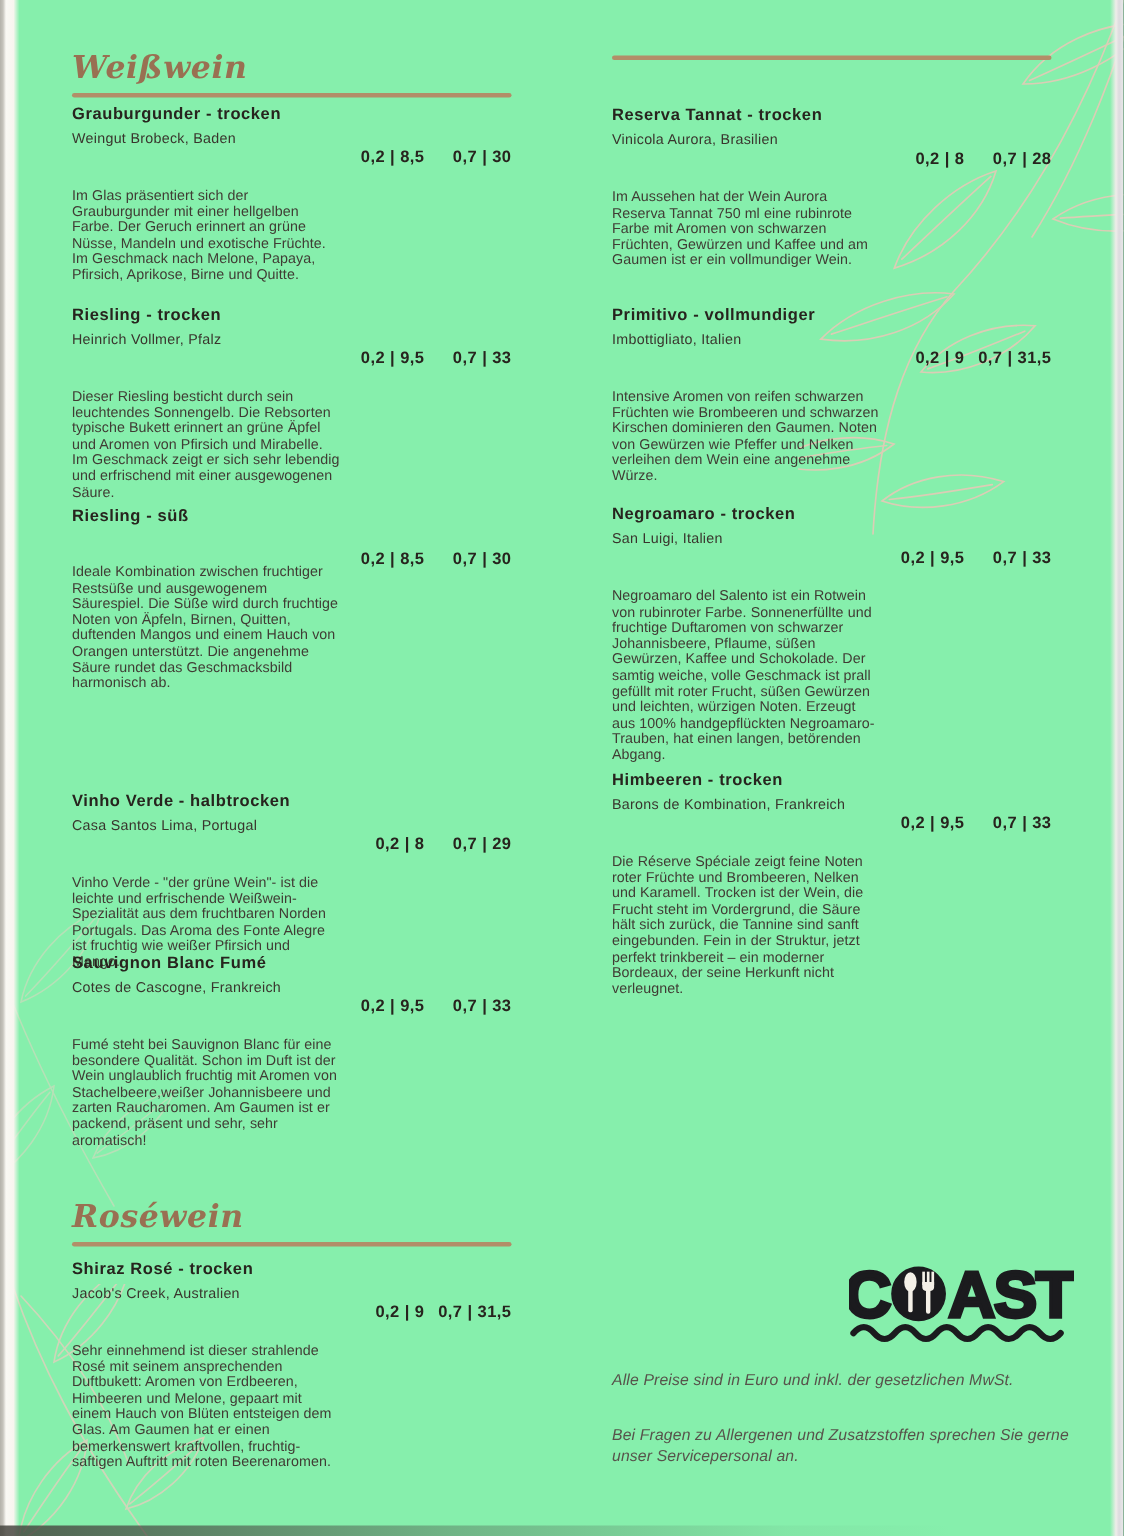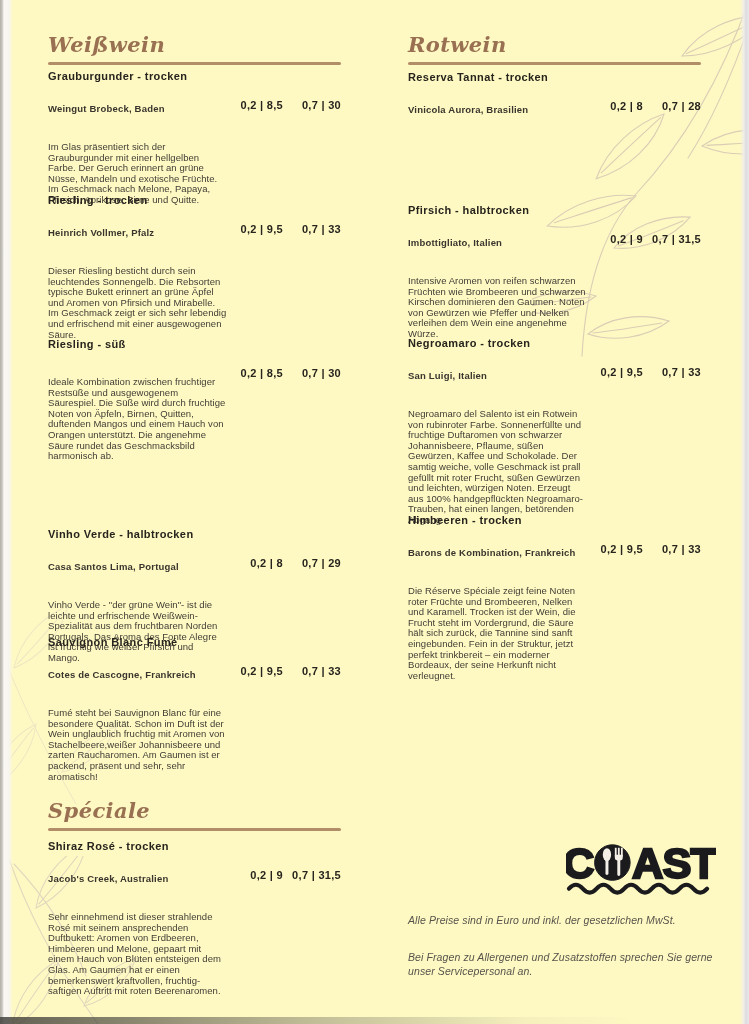--- a/index.html
+++ b/index.html
@@ -1,21 +1,21 @@
 <!DOCTYPE html>
 <html lang="de"><head>
 <meta charset="utf-8">
 <style>
   * { margin:0; padding:0; box-sizing:border-box; }
   html,body { background:#777; }
   .page {
     position:relative;
     width:749px; height:1024px;
     margin:0 auto;
-    background:#fef9c3;
+    background:#86efac;
     overflow:hidden;
     font-family:"Liberation Sans", sans-serif;
     color:#2b2822;
   }
   
   .edge-left {
     position:absolute; left:0; top:0; bottom:0; width:13px; z-index:6;
     background:linear-gradient(90deg,#b4b1aa 0,#c6c3bc 2px,#faf8f4 4px,#f8f5ef 9px,rgba(246,243,236,0) 13px);
   }
   .edge-right {
@@ -49,21 +49,21 @@
     font-size:11px; font-weight:bold; letter-spacing:.4px;
     white-space:nowrap; max-width:212px; color:#27241e;
   }
   .price {
     position:absolute; top:0; font-size:11px; font-weight:bold;
     letter-spacing:.3px; color:#27241e; white-space:nowrap;margin-top:29px;
   }
   .p1 { right:58px; }
   .p2 { right:0; }
   .wproducer {
-    margin-top:20px; font-size:9.5px; font-weight:bold;
+    margin-top:4px; font-size:9.5px; font-weight:normal;
     letter-spacing:.2px; color:#39352d; max-width:215px; line-height:13px;
   }
   .wdesc {
     margin-top:27px; width:180px;
     font-size:9.5px; line-height:10.6px; letter-spacing:.05px;
     color:#403c34;
   }
   
   .logo { position:absolute; left:566px; top:838px; width:150px; z-index:4; }
   
@@ -162,21 +162,21 @@
     <article class="wine" style="top:70px">
       <div class="whead">
         <h3 class="wname">Grauburgunder - trocken</h3>
         <span class="price p1">0,2 | 8,5</span>
         <span class="price p2">0,7 | 30</span>
       </div>
       <div class="wproducer">Weingut Brobeck, Baden</div>
       <p class="wdesc">Im Glas präsentiert sich der Grauburgunder mit einer hellgelben Farbe. Der Geruch erinnert an grüne Nüsse, Mandeln und exotische Früchte. Im Geschmack nach Melone, Papaya, Pfirsich, Aprikose, Birne und Quitte.</p>
     </article>
 
-    <article class="wine" style="top:194px">
+    <article class="wine" style="top:204px">
       <div class="whead">
         <h3 class="wname">Riesling - trocken</h3>
         <span class="price p1">0,2 | 9,5</span>
         <span class="price p2">0,7 | 33</span>
       </div>
       <div class="wproducer">Heinrich Vollmer, Pfalz</div>
       <p class="wdesc">Dieser Riesling besticht durch sein leuchtendes Sonnengelb. Die Rebsorten typische Bukett erinnert an grüne Äpfel und Aromen von Pfirsich und Mirabelle. Im Geschmack zeigt er sich sehr lebendig und erfrischend mit einer ausgewogenen Säure.</p>
     </article>
 
     <article class="wine" style="top:338px">
@@ -202,55 +202,55 @@
       <div class="whead">
         <h3 class="wname">Sauvignon Blanc Fumé</h3>
         <span class="price p1">0,2 | 9,5</span>
         <span class="price p2">0,7 | 33</span>
       </div>
       <div class="wproducer">Cotes de Cascogne, Frankreich</div>
       <p class="wdesc">Fumé steht bei Sauvignon Blanc für eine besondere Qualität. Schon im Duft ist der Wein unglaublich fruchtig mit Aromen von Stachelbeere,weißer Johannisbeere und zarten Raucharomen. Am Gaumen ist er packend, präsent und sehr, sehr aromatisch!</p>
     </article>
 
     <header class="sec-head" style="top:798px">
-      <h2 class="sec-title">Spéciale</h2>
+      <h2 class="sec-title">Roséwein</h2>
       <div class="sec-rule"></div>
     </header>
 
     <article class="wine" style="top:840px">
       <div class="whead">
         <h3 class="wname">Shiraz Rosé - trocken</h3>
         <span class="price p1">0,2 | 9</span>
         <span class="price p2">0,7 | 31,5</span>
       </div>
       <div class="wproducer">Jacob's Creek, Australien</div>
       <p class="wdesc">Sehr einnehmend ist dieser strahlende Rosé mit seinem ansprechenden Duftbukett: Aromen von Erdbeeren, Himbeeren und Melone, gepaart mit einem Hauch von Blüten entsteigen dem Glas. Am Gaumen hat er einen bemerkenswert kraftvollen, fruchtig-saftigen Auftritt mit roten Beerenaromen.</p>
     </article>
 
   </div>
 
   <div class="col col-right">
 
     <header class="sec-head" style="top:32px">
-      <h2 class="sec-title">Rotwein</h2>
       <div class="sec-rule"></div>
     </header>
 
     <article class="wine" style="top:71px">
       <div class="whead">
         <h3 class="wname">Reserva Tannat - trocken</h3>
         <span class="price p1">0,2 | 8</span>
         <span class="price p2">0,7 | 28</span>
       </div>
       <div class="wproducer">Vinicola Aurora, Brasilien</div>
+      <p class="wdesc">Im Aussehen hat der Wein Aurora Reserva Tannat 750 ml eine rubinrote Farbe mit Aromen von schwarzen Früchten, Gewürzen und Kaffee und am Gaumen ist er ein vollmundiger Wein.</p>
     </article>
 
     <article class="wine" style="top:204px">
       <div class="whead">
-        <h3 class="wname">Pfirsich - halbtrocken</h3>
+        <h3 class="wname">Primitivo - vollmundiger</h3>
         <span class="price p1">0,2 | 9</span>
         <span class="price p2">0,7 | 31,5</span>
       </div>
       <div class="wproducer">Imbottigliato, Italien</div>
       <p class="wdesc">Intensive Aromen von reifen schwarzen Früchten wie Brombeeren und schwarzen Kirschen dominieren den Gaumen. Noten von Gewürzen wie Pfeffer und Nelken verleihen dem Wein eine angenehme Würze.</p>
     </article>
 
     <article class="wine" style="top:337px">
       <div class="whead">
         <h3 class="wname">Negroamaro - trocken</h3>

